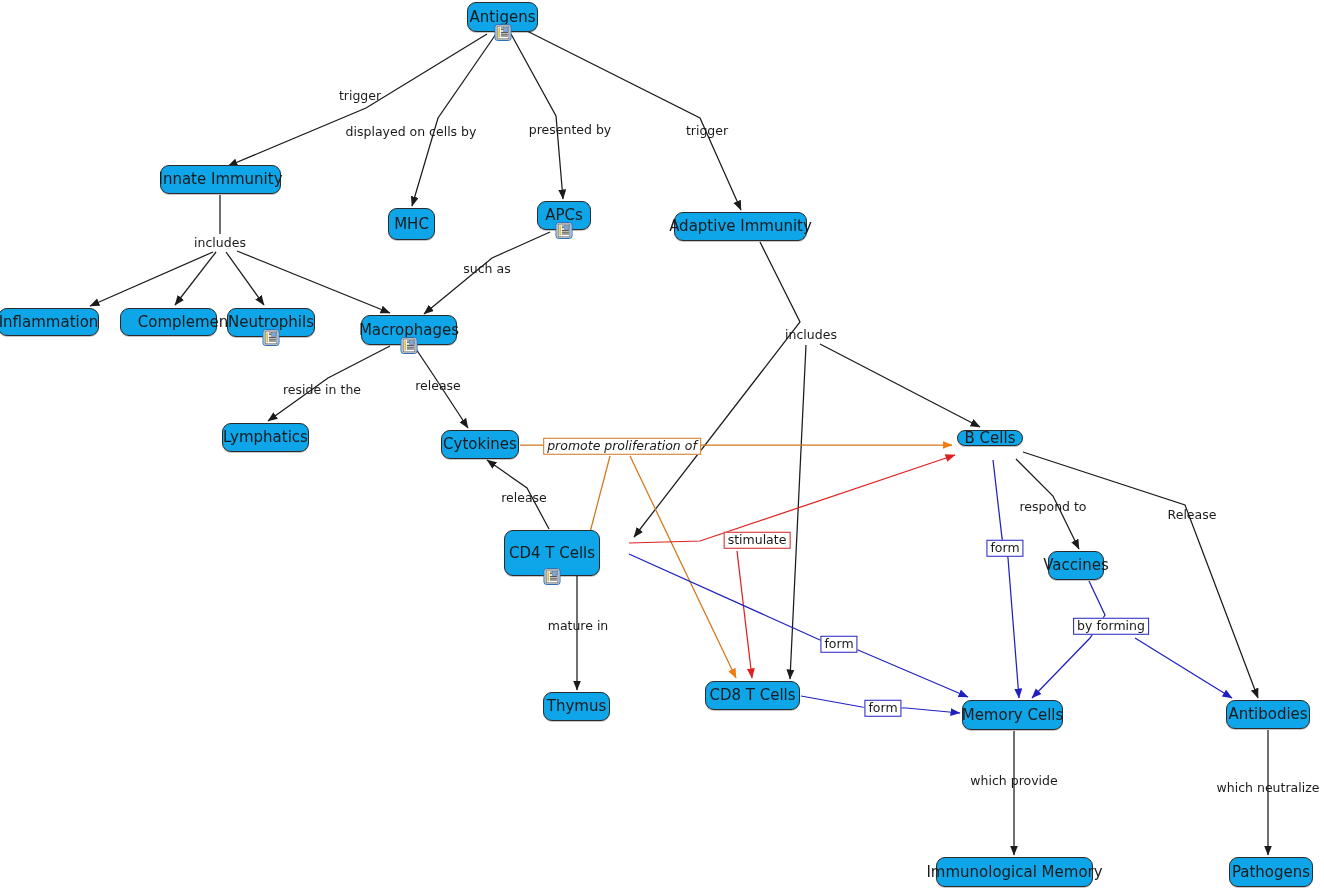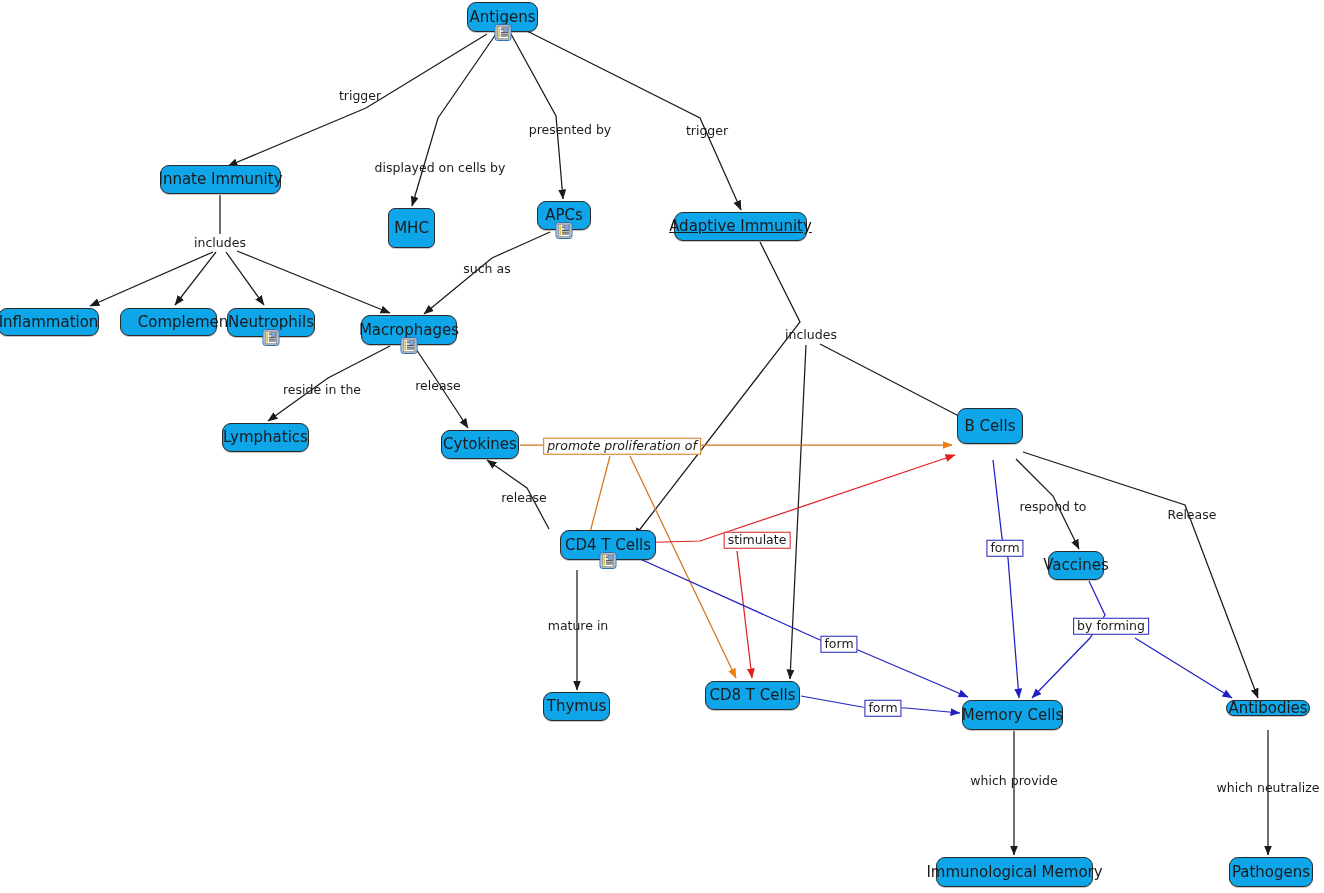--- a/index.html
+++ b/index.html
@@ -127,39 +127,39 @@
             <rect x="5" y="4.0" width="2.2" height="0.8" fill="#333"></rect>
             <rect x="5" y="6.4" width="6.6" height="0.9" fill="#333"></rect>
             <rect x="5" y="8.1" width="6.6" height="0.9" fill="#333"></rect>
             <rect x="5" y="9.8" width="6.6" height="0.9" fill="#333"></rect>
           </svg>
         </span>
       </div>
       <div class="node" style="left: 160px; top: 165px; width: 121px; height: 29px;">
         <span>Innate Immunity</span>
       </div>
-      <div class="node" style="left: 388px; top: 208px; width: 47px; height: 40px; border-radius: 7px;">
+      <div class="node" style="left: 388px; top: 208px; width: 47px; height: 32px;">
         <span>MHC</span>
       </div>
       <div class="node" style="left: 537px; top: 201px; width: 54px; height: 29px;">
         <span>APCs</span>
         <span class="badge">
           <svg viewBox="0 0 14 14" xmlns="http://www.w3.org/2000/svg">
             <rect x="1.5" y="1" width="11" height="12" fill="#ffffff" stroke="#5a5a5a" stroke-width="0.8"></rect>
             <rect x="2.6" y="2.2" width="1.6" height="9.4" fill="#d8c24a"></rect>
             <rect x="7.6" y="2.2" width="4.1" height="3.6" fill="#7fa8d8" stroke="#4a6e9a" stroke-width="0.5"></rect>
             <rect x="5" y="2.4" width="2.2" height="0.8" fill="#333"></rect>
             <rect x="5" y="4.0" width="2.2" height="0.8" fill="#333"></rect>
             <rect x="5" y="6.4" width="6.6" height="0.9" fill="#333"></rect>
             <rect x="5" y="8.1" width="6.6" height="0.9" fill="#333"></rect>
             <rect x="5" y="9.8" width="6.6" height="0.9" fill="#333"></rect>
           </svg>
         </span>
       </div>
-      <div class="node" style="left: 674px; top: 212px; width: 133px; height: 29px; text-decoration: underline;">
+      <div class="node" style="left: 674px; top: 212px; width: 133px; height: 29px;">
         <span>Adaptive Immunity</span>
       </div>
       <div class="node" style="left: -2px; top: 308px; width: 101px; height: 28px;">
         <span>Inflammation</span>
       </div>
       <div class="node" style="left: 120px; top: 308px; width: 97px; height: 28px; padding-left: 44px;">
         <span>Complement</span>
       </div>
       <div class="node" style="left: 227px; top: 308px; width: 88px; height: 29px;">
         <span>Neutrophils</span>
@@ -190,24 +190,24 @@
             <rect x="5" y="9.8" width="6.6" height="0.9" fill="#333"></rect>
           </svg>
         </span>
       </div>
       <div class="node" style="left: 222px; top: 423px; width: 87px; height: 29px;">
         <span>Lymphatics</span>
       </div>
       <div class="node" style="left: 441px; top: 430px; width: 78px; height: 29px;">
         <span>Cytokines</span>
       </div>
-      <div class="node" style="left: 957px; top: 408px; width: 66px; height: 36px;">
+      <div class="node" style="left: 957px; top: 430px; width: 66px; height: 16px;">
         <span>B Cells</span>
       </div>
-      <div class="node" style="left: 560px; top: 530px; width: 96px; height: 30px;">
+      <div class="node" style="left: 504px; top: 530px; width: 96px; height: 46px;">
         <span>CD4 T Cells</span>
         <span class="badge">
           <svg viewBox="0 0 14 14" xmlns="http://www.w3.org/2000/svg">
             <rect x="1.5" y="1" width="11" height="12" fill="#ffffff" stroke="#5a5a5a" stroke-width="0.8"></rect>
             <rect x="2.6" y="2.2" width="1.6" height="9.4" fill="#d8c24a"></rect>
             <rect x="7.6" y="2.2" width="4.1" height="3.6" fill="#7fa8d8" stroke="#4a6e9a" stroke-width="0.5"></rect>
             <rect x="5" y="2.4" width="2.2" height="0.8" fill="#333"></rect>
             <rect x="5" y="4.0" width="2.2" height="0.8" fill="#333"></rect>
             <rect x="5" y="6.4" width="6.6" height="0.9" fill="#333"></rect>
             <rect x="5" y="8.1" width="6.6" height="0.9" fill="#333"></rect>
@@ -220,33 +220,33 @@
       </div>
       <div class="node" style="left: 543px; top: 692px; width: 67px; height: 29px;">
         <span>Thymus</span>
       </div>
       <div class="node" style="left: 705px; top: 681px; width: 95px; height: 29px;">
         <span>CD8 T Cells</span>
       </div>
       <div class="node" style="left: 962px; top: 700px; width: 101px; height: 30px;">
         <span>Memory Cells</span>
       </div>
-      <div class="node" style="left: 1226px; top: 700px; width: 84px; height: 16px;">
+      <div class="node" style="left: 1226px; top: 700px; width: 84px; height: 29px;">
         <span>Antibodies</span>
       </div>
       <div class="node" style="left: 936px; top: 857px; width: 157px; height: 30px;">
         <span>Immunological Memory</span>
       </div>
       <div class="node" style="left: 1229px; top: 857px; width: 84px; height: 30px;">
         <span>Pathogens</span>
       </div>
     </div>
   <div id="label-layer">
       <div class="elabel" style="left: 360px; top: 96px;">trigger</div>
-      <div class="elabel" style="left: 440px; top: 132px; margin-top: 36px;">displayed on cells by</div>
+      <div class="elabel" style="left: 411px; top: 132px;">displayed on cells by</div>
       <div class="elabel" style="left: 570px; top: 130px;">presented by</div>
       <div class="elabel" style="left: 707px; top: 131px;">trigger</div>
       <div class="elabel" style="left: 220px; top: 243px;">includes</div>
       <div class="elabel" style="left: 487px; top: 269px;">such as</div>
       <div class="elabel" style="left: 322px; top: 390px;">reside in the</div>
       <div class="elabel" style="left: 438px; top: 386px;">release</div>
       <div class="elabel" style="left: 524px; top: 498px;">release</div>
       <div class="elabel" style="left: 578px; top: 626px;">mature in</div>
       <div class="elabel" style="left: 811px; top: 335px;">includes</div>
       <div class="elabel boxed orange" style="left: 622px; top: 446px;">promote proliferation of</div>

